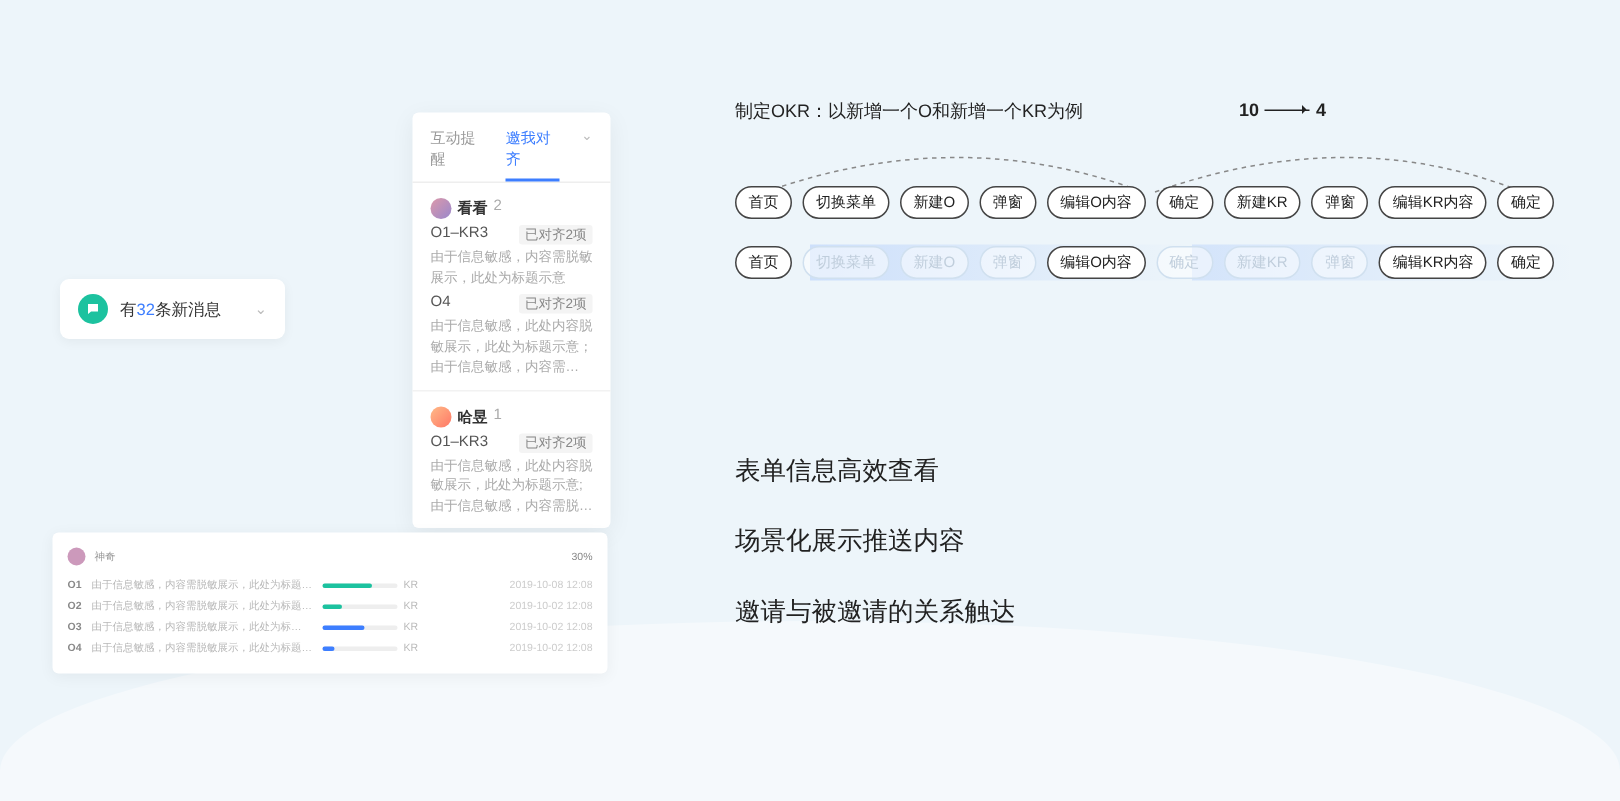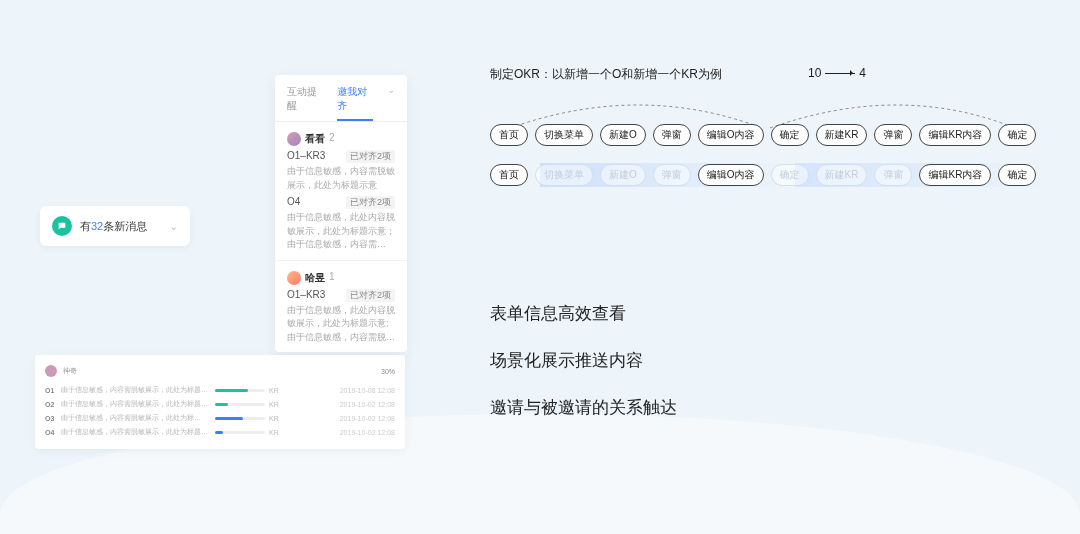--- a/index.html
+++ b/index.html
@@ -22,21 +22,20 @@
   
   .notif-card {
     position: absolute;
     left: 40px; top: 186px;
     width: 150px;
     background: #fff;
     border-radius: 6px;
     box-shadow: 0 2px 8px rgba(0,0,0,.05);
     display: flex; align-items: center;
     padding: 10px 12px;
-    margin-top: 20px;
   }
   .notif-icon {
     width: 20px; height: 20px;
     border-radius: 50%;
     background: #1cc29f;
     display: flex; align-items: center; justify-content: center;
     margin-right: 8px;
     flex-shrink: 0;
   }
   .notif-icon svg { width: 10px; height: 10px; }
@@ -126,23 +125,23 @@
   .list-row .date { color:#ccc; text-align:right; margin-left:auto;}
 
   
   .flow-title {
     position: absolute;
     left: 490px; top: 66px;
     font-size: 12px; color: #222;
   }
   .flow-counts {
     position: absolute;
-    left: 808px; top: 66px;
+    left: 826px; top: 66px;
     font-size: 12px; color: #222;
-    display: flex; align-items: center; gap: 4px;
+    display: flex; align-items: center; gap: 4px; font-weight: bold;
   }
   .flow-arrow-s { width: 30px; height: 1px; background:#222; position:relative;}
   .flow-arrow-s::after{
     content:""; position:absolute; right:-1px; top:-3px;
     border: 3px solid transparent; border-left-color:#222;
   }
 
   .flow-area {
     position: absolute;
     left: 490px; top: 124px;

